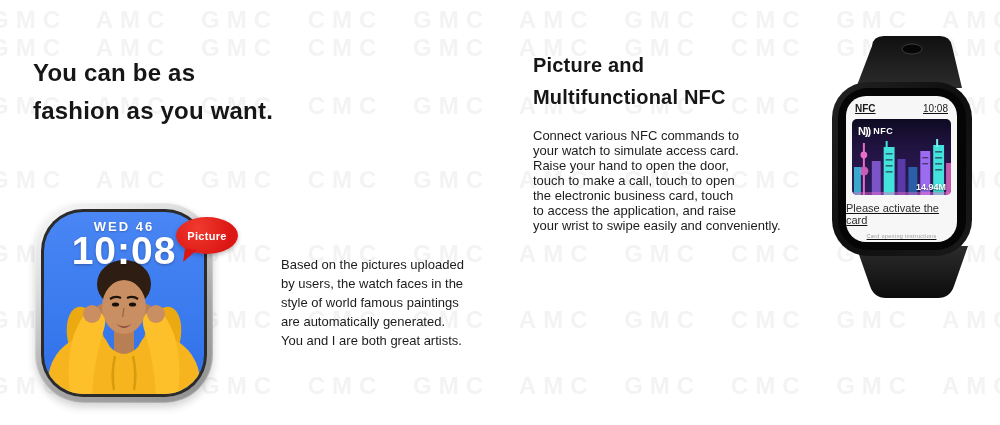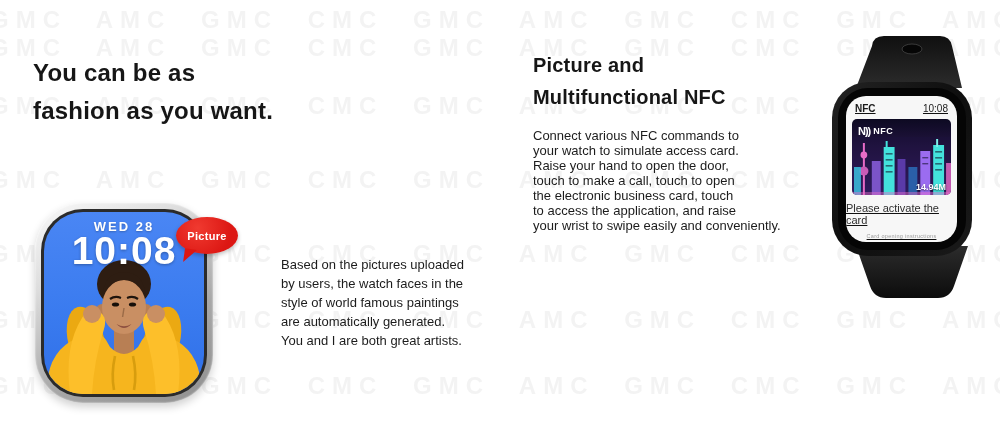--- a/index.html
+++ b/index.html
@@ -149,21 +149,21 @@
 
         <path d="M26,182 Q20,134 38,106 Q44,95 54,99 Q64,104 60,117 Q50,148 48,182 Z" fill="#fdbf2a"></path>
         <path d="M134,182 Q140,134 122,106 Q116,95 106,99 Q96,104 100,117 Q110,148 112,182 Z" fill="#fdbf2a"></path>
 
         <circle cx="48" cy="102" r="9" fill="#c98f63"></circle>
         <circle cx="112" cy="102" r="9" fill="#c98f63"></circle>
 
         <path d="M71,144 Q67,162 70,178" stroke="#d79d0e" stroke-width="2.6" fill="none"></path>
         <path d="M89,144 Q93,162 90,178" stroke="#d79d0e" stroke-width="2.6" fill="none"></path>
       </svg>
-      <div class="lw-date">WED 28</div>
+      <div class="lw-date">WED 46</div>
       <div class="lw-time">10:08</div>
     </div>
   </div>
 
   <div class="pic-badge">
     <div class="tail"></div>
     <span class="lbl">Picture</span>
   </div>
 
   <div class="mid-caption">Based on the pictures uploaded

